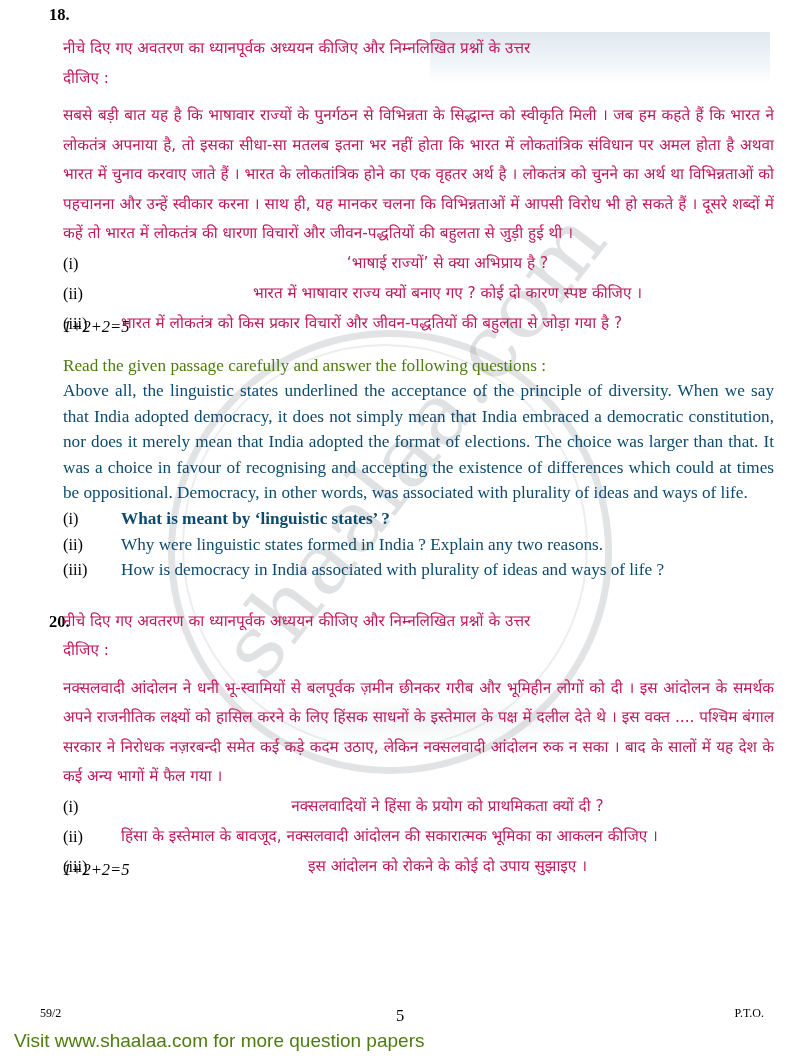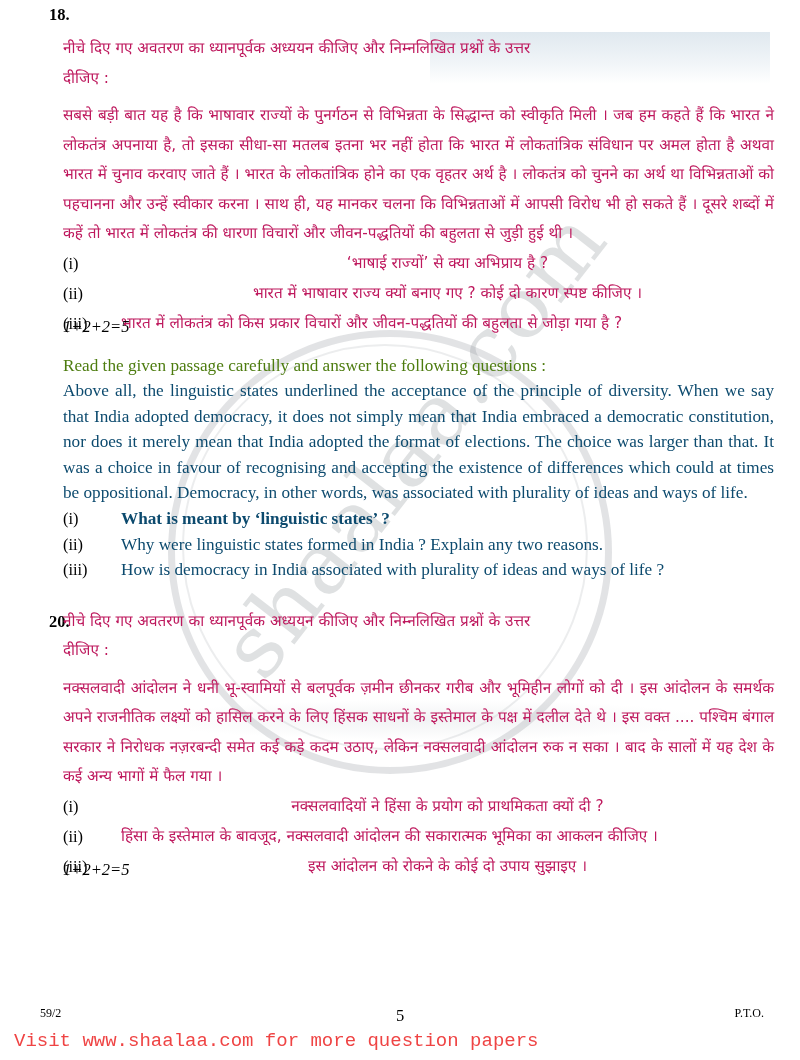--- a/index.html
+++ b/index.html
@@ -227,23 +227,23 @@
     top: 0;
     font-family: "Liberation Serif", serif;
     font-size: 12px;
     margin-left: 16px;
   }
 
   .site-banner {
     position: absolute;
     left: 14px;
     bottom: 8px;
-    font-family: Liberation Mono, monospace;
+    font-family: Liberation Sans, sans-serif;
     font-size: 19px;
-    color: #ef4444;
+    color: #4d7c0f;
     z-index: 5;
     white-space: nowrap;
   }
 </style>
 </head>
 <body>
 
 <div class="page">
 
   <div class="scan-tint-tr"></div>

